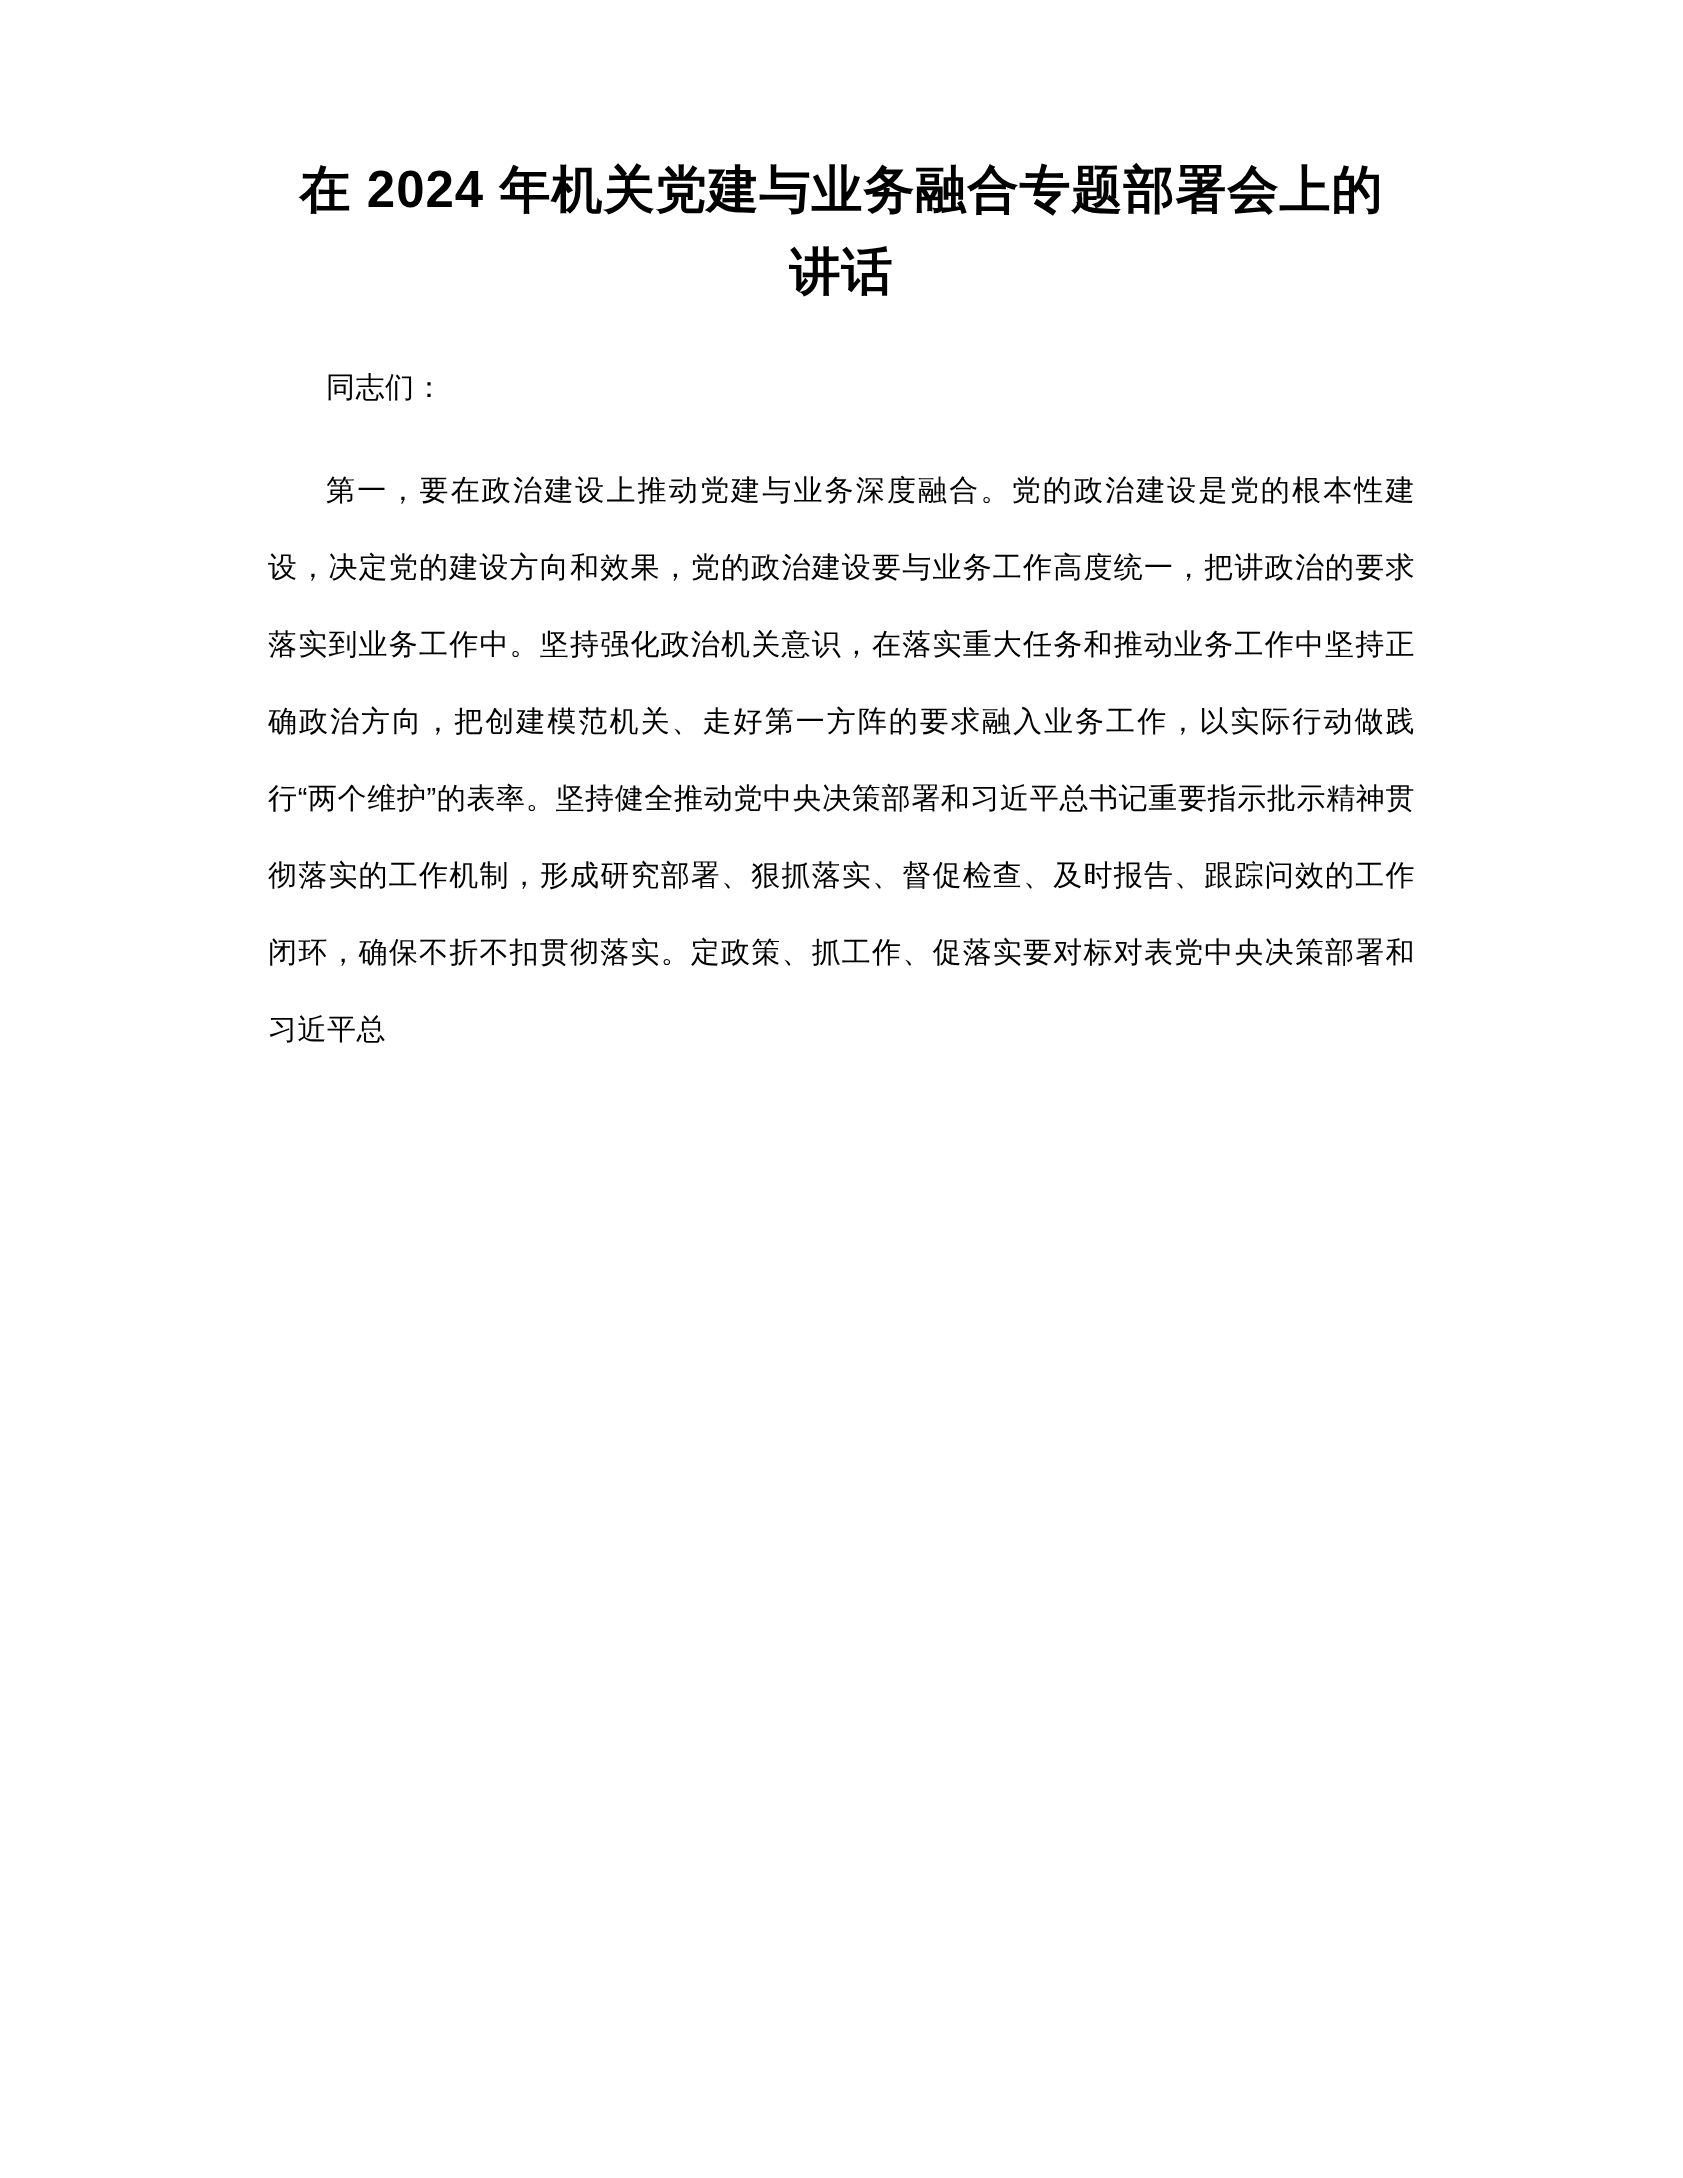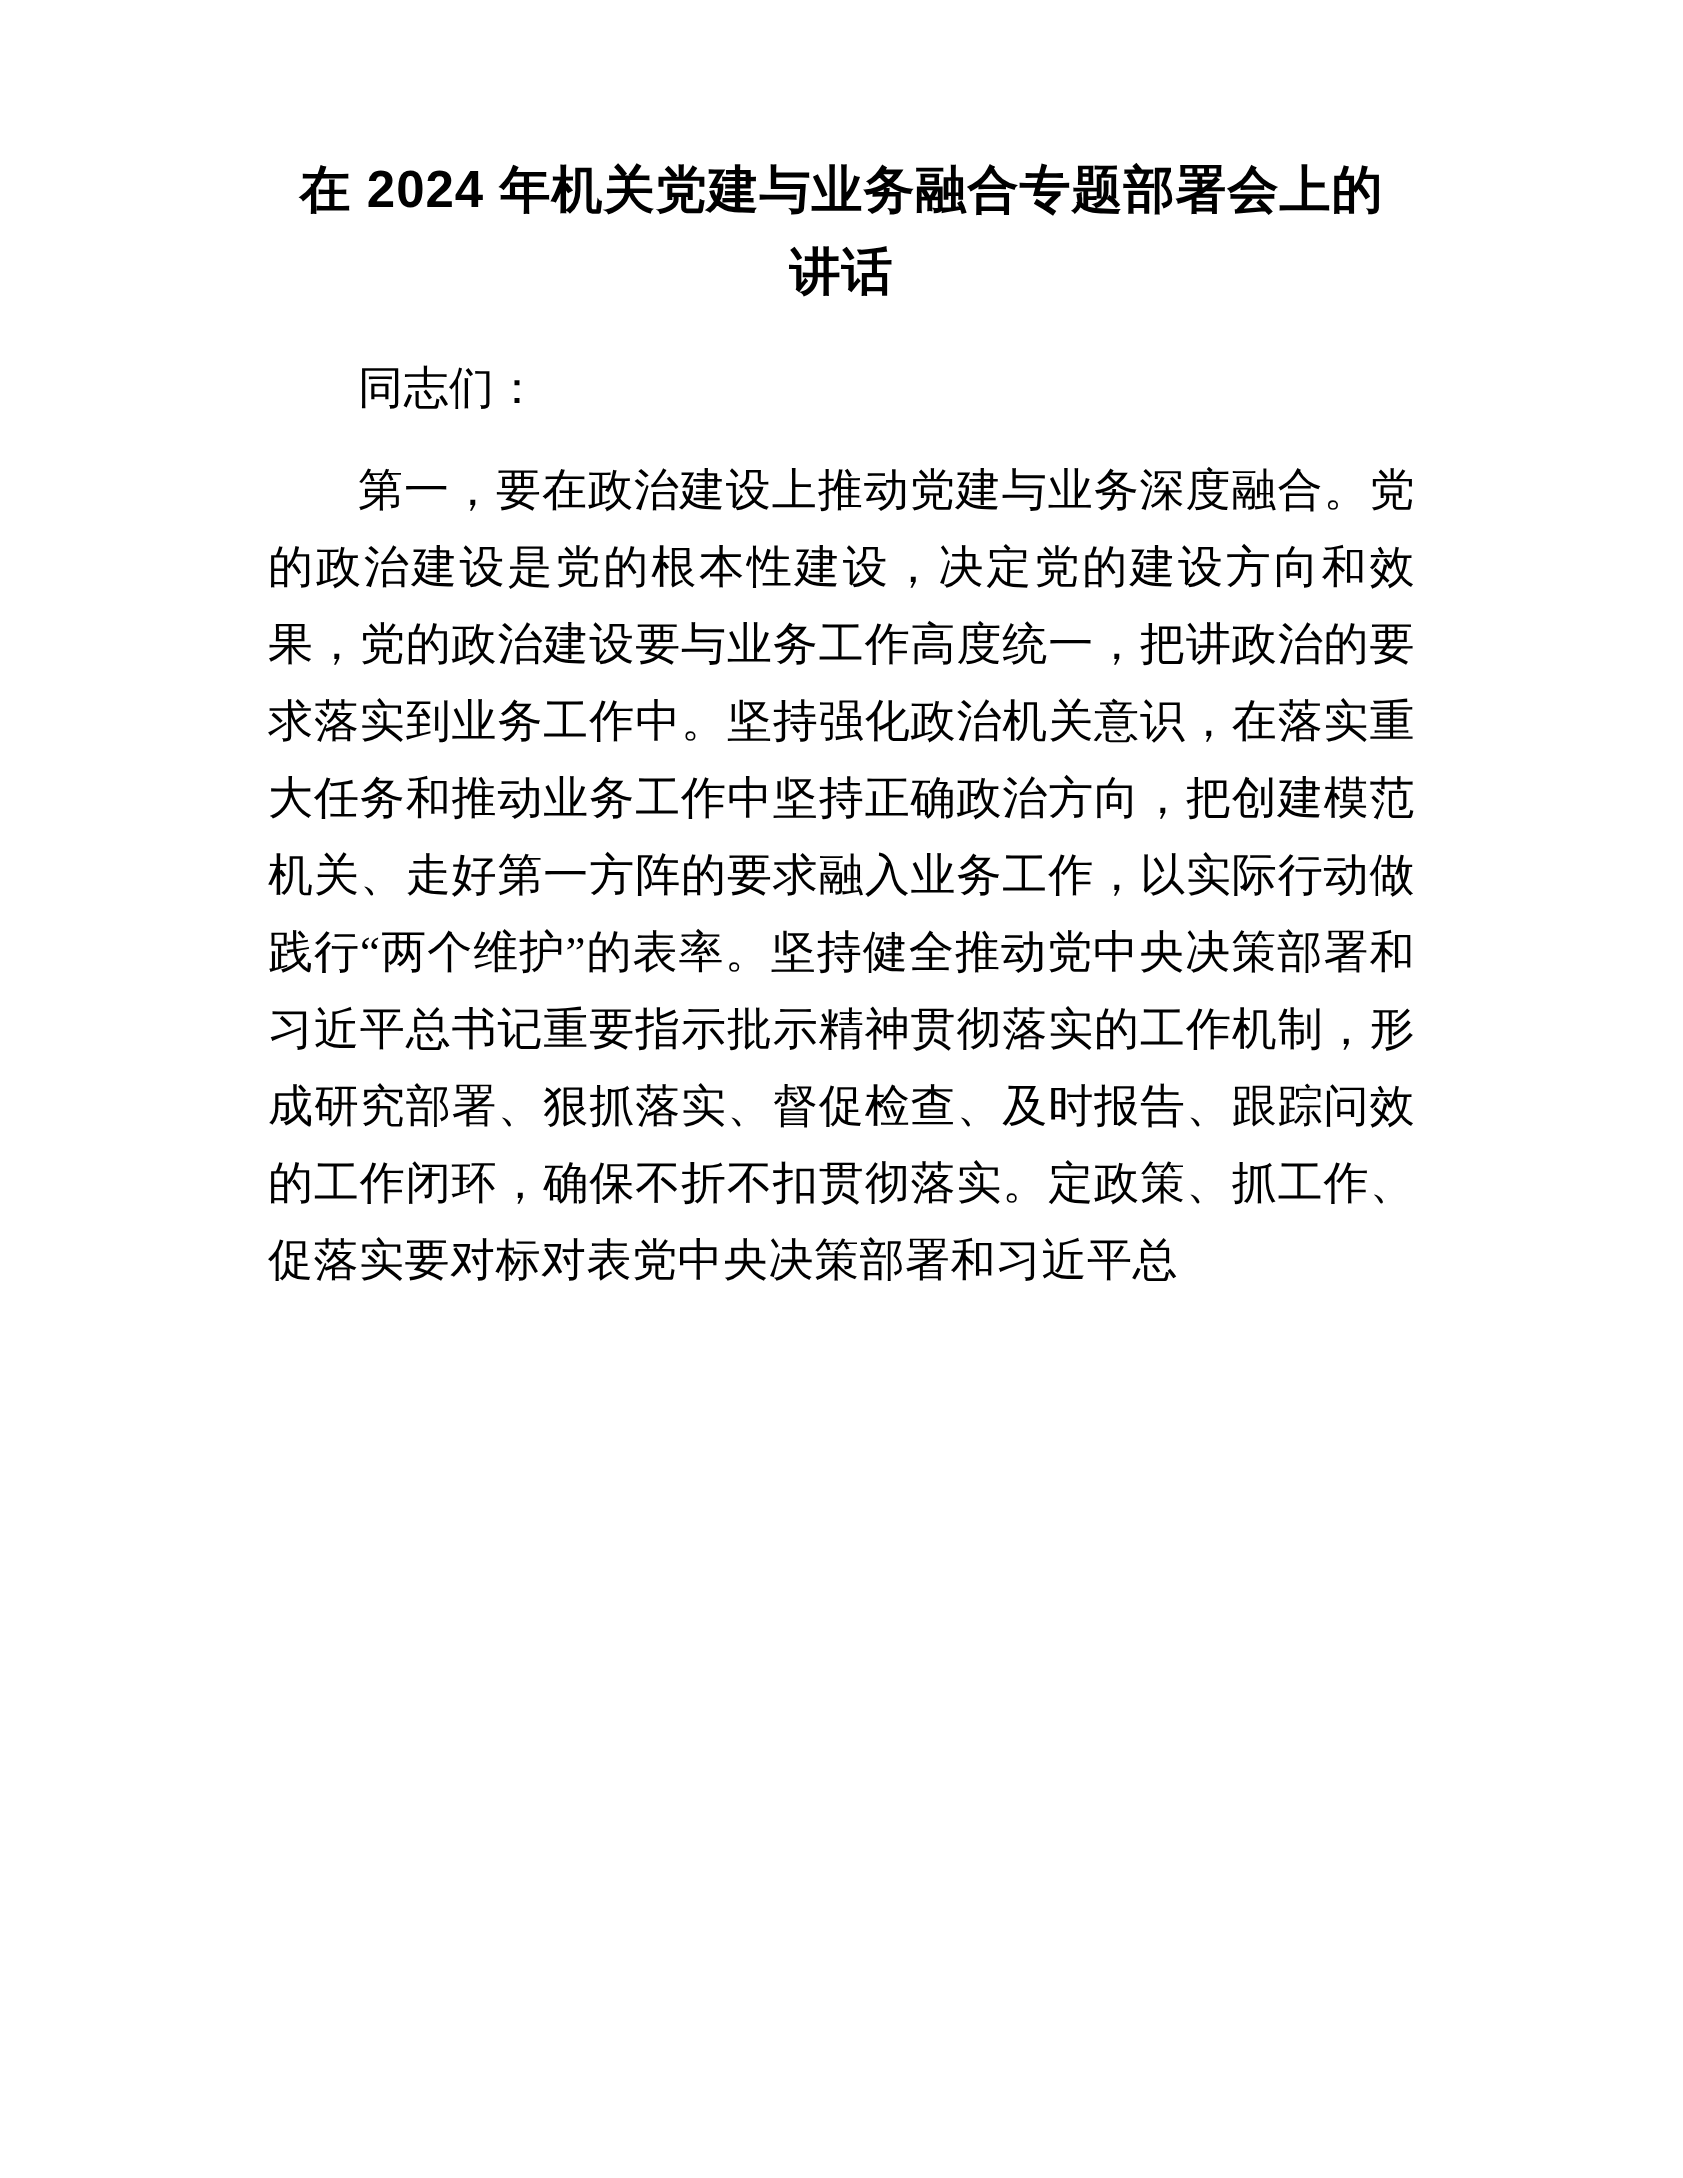--- a/index.html
+++ b/index.html
@@ -22,33 +22,32 @@
   .doc-title {
     font-size: 51px;
     font-weight: bold;
     line-height: 82px;
     text-align: center;
     max-width: 1109px;
     margin: 0 auto 36px auto;
     letter-spacing: 1px;
   }
   .para {
-    font-size: 45px;
+    font-size: 29px;
     line-height: 77px;
     text-align: justify;
     text-indent: 2em;
     margin: 0;
     letter-spacing: 0.5px;
   }
   .para + .para {
     margin-top: 12px;
   }
   .para.section {
     margin-top: 26px;
-    font-family: Liberation Serif, serif;
   }
 </style>
 </head>
 <body>
 
 <div class="page">
   <h1 class="doc-title">在 2024 年机关党建与业务融合专题部署会上的讲话</h1>
 
   <p class="para">同志们：</p>
 

